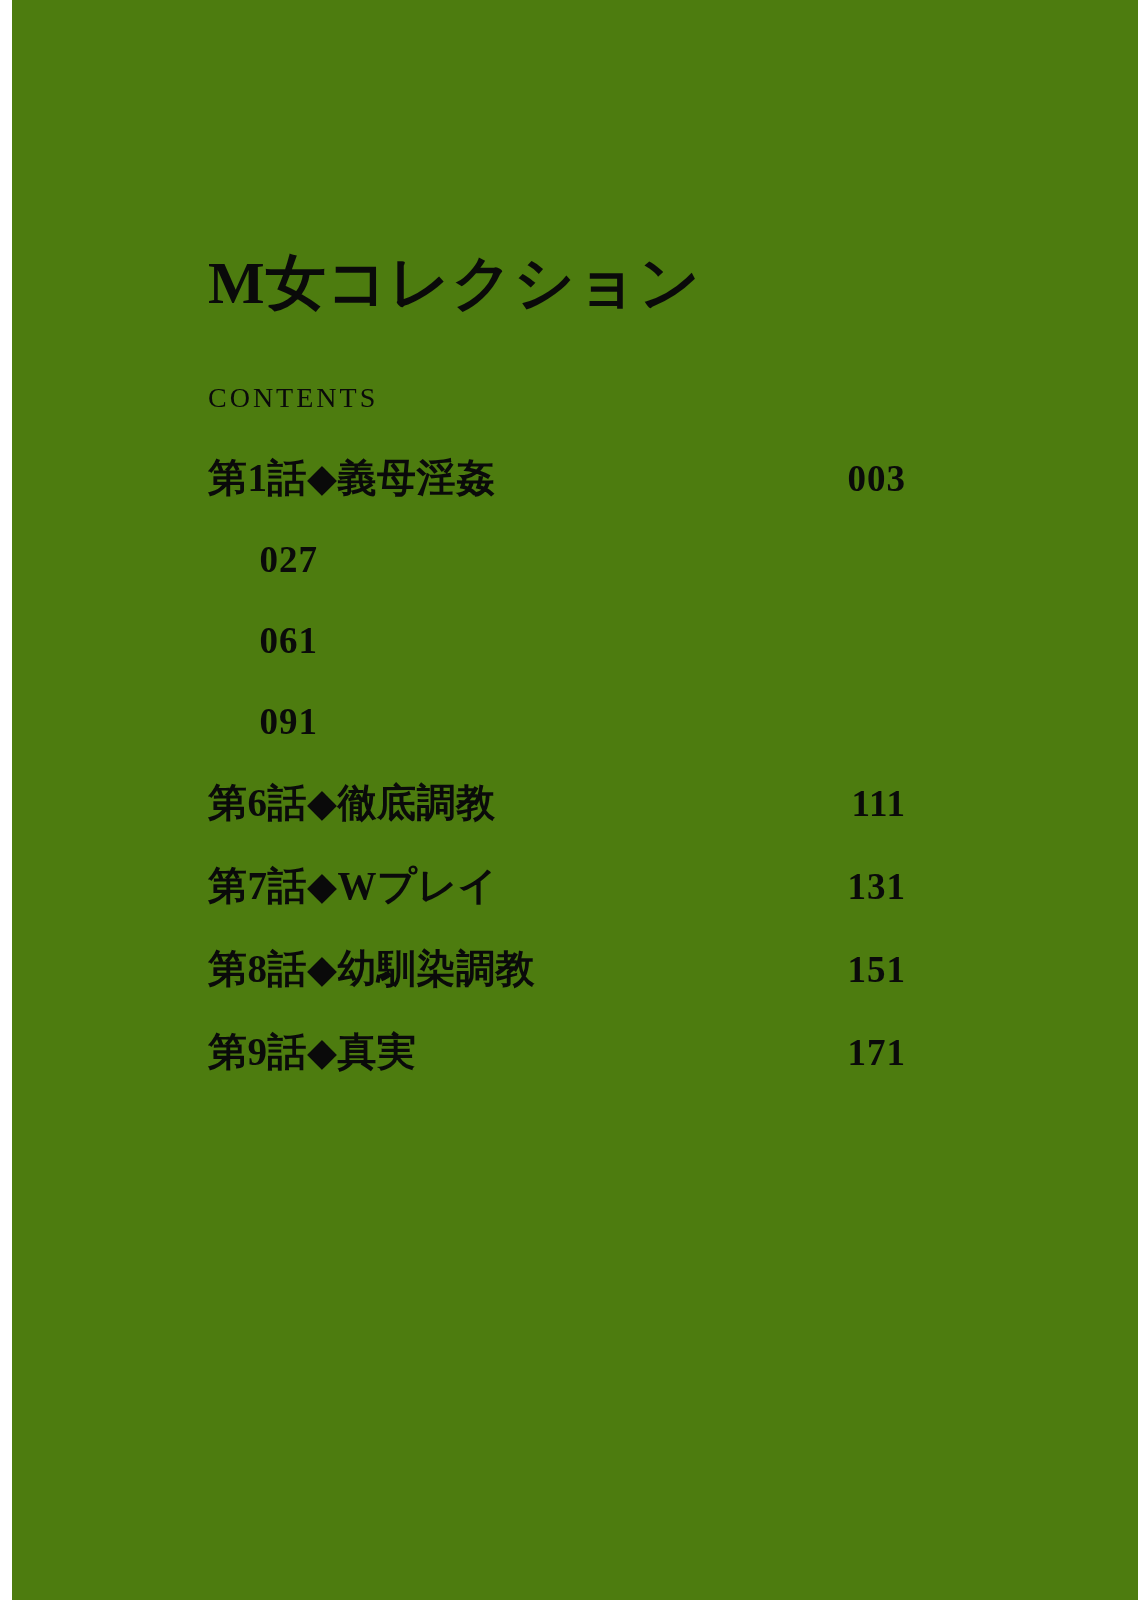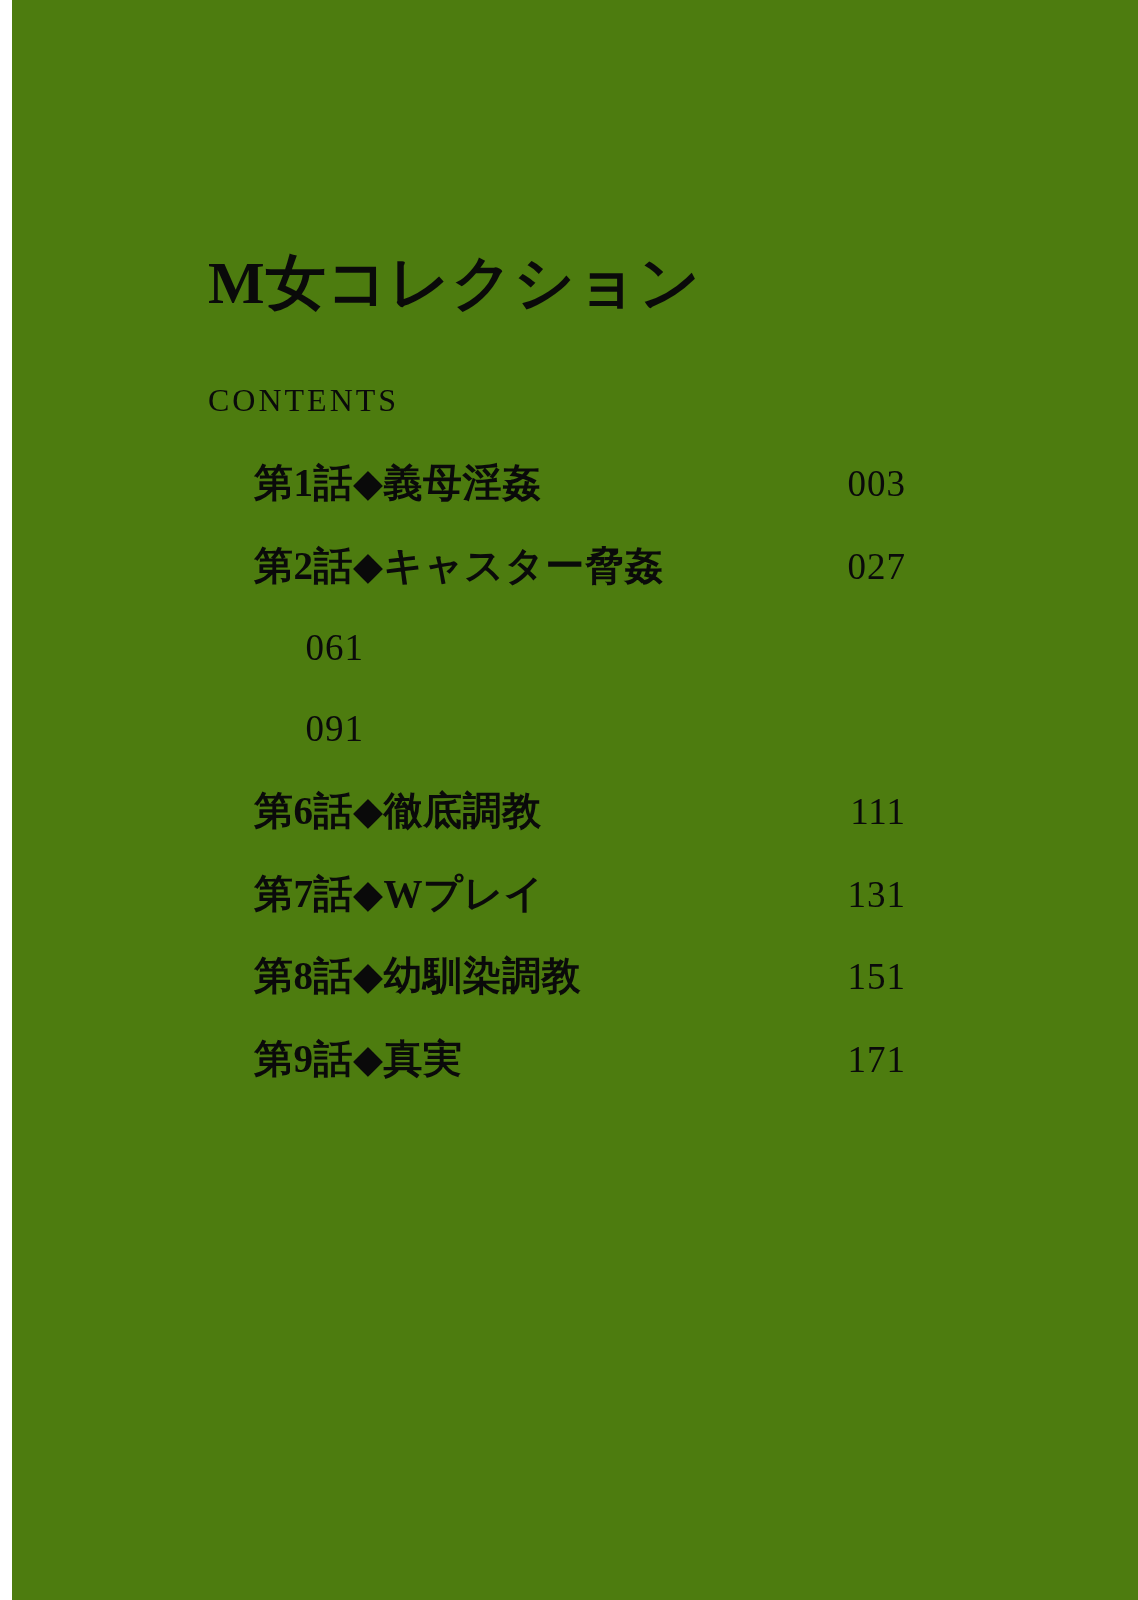--- a/index.html
+++ b/index.html
@@ -38,21 +38,21 @@
     font-weight: 700;
     letter-spacing: 1px;
     line-height: 1.1;
     margin: 0 0 66px 0;
     color: #0a0a0a;
     white-space: nowrap;
   }
 
   .contents-heading {
     font-family: "Liberation Serif", "DejaVu Serif", serif;
-    font-size: 32px;
+    font-size: 28px;
     font-weight: 400;
     letter-spacing: 3px;
     margin: 0 0 44px 0;
     color: #0a0a0a;
   }
 
   .toc {
     list-style: none;
     margin: 0;
     padding: 0;
@@ -60,32 +60,31 @@
   }
 
   .toc-row {
     display: flex;
     align-items: baseline;
     justify-content: space-between;
     margin-bottom: 42px;
     font-size: 39px;
     font-weight: 700;
     line-height: 1.05;
-    margin-left: 46px;
   }
 
   .toc-label {
     white-space: nowrap;
     letter-spacing: 0.5px;
   }
 
   .toc-page {
     font-family: "Liberation Serif", "DejaVu Serif", serif;
     font-size: 37px;
-    font-weight: 400;
+    font-weight: 700;
     letter-spacing: 1px;
     min-width: 110px;
     text-align: right;
   }
 </style>
 </head>
 <body>
 
 <div class="page">
   <div class="content-area">
@@ -93,21 +92,20 @@
     <h1 class="book-title">M女コレクション</h1>
 
     <h2 class="contents-heading">CONTENTS</h2>
 
     <ul class="toc">
       <li class="toc-row">
         <span class="toc-label">第1話◆義母淫姦</span>
         <span class="toc-page">003</span>
       </li>
       <li class="toc-row">
-        <span class="toc-label">第2話◆キャスター脅姦</span>
         <span class="toc-page">027</span>
       </li>
       <li class="toc-row">
         <span class="toc-page">061</span>
       </li>
       <li class="toc-row">
         <span class="toc-page">091</span>
       </li>
       <li class="toc-row">
         <span class="toc-label">第6話◆徹底調教</span>

